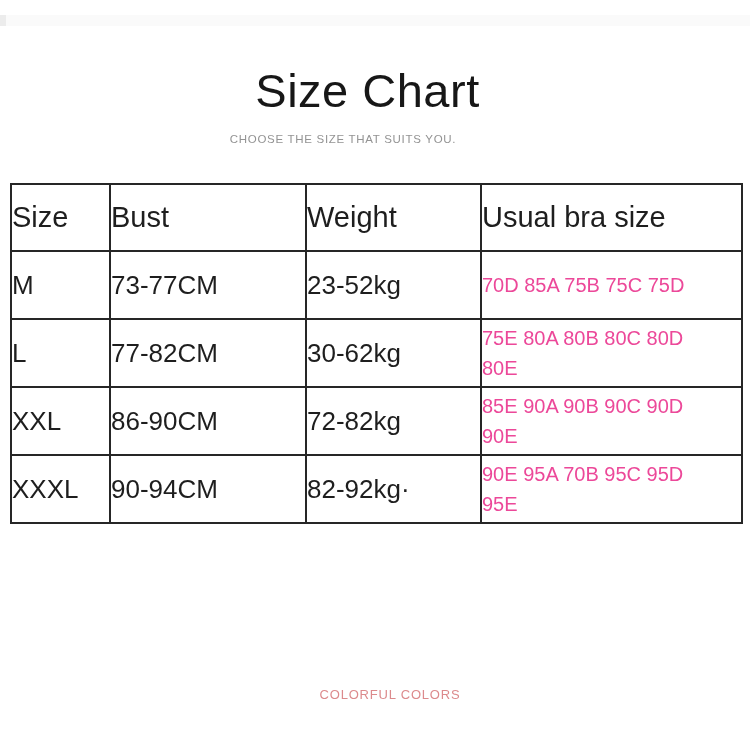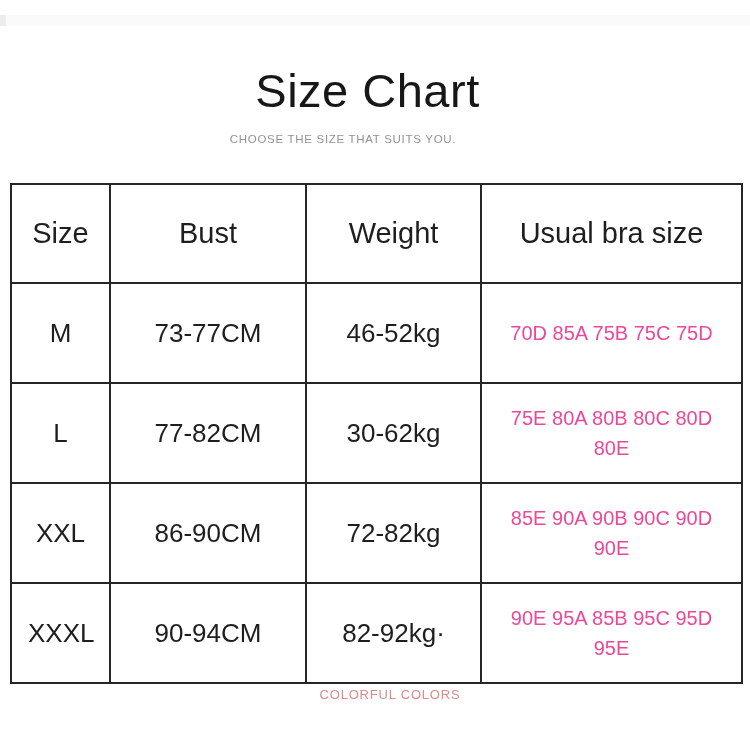--- a/index.html
+++ b/index.html
@@ -47,23 +47,23 @@
     position: absolute;
     top: 183px; left: 10px;
     width: 731px;
     border-collapse: collapse;
     table-layout: fixed;
     background: #ffffff;
   }
   table.size-chart th,
   table.size-chart td {
     border: 2px solid #262626;
-    text-align: center;
+    text-align: left;
     vertical-align: middle;
-    padding: 16px;
+    padding: 0;
     color: #1e1e1e;
     font-weight: 400;
   }
   table.size-chart th {
     height: 65px;
     font-size: 29px;
   }
   table.size-chart td {
     height: 66px;
     font-size: 26px;
@@ -111,39 +111,39 @@
         <th>Size</th>
         <th>Bust</th>
         <th>Weight</th>
         <th>Usual bra size</th>
       </tr>
     </thead>
     <tbody>
       <tr>
         <td>M</td>
         <td>73-77CM</td>
-        <td>46-52kg</td>
+        <td>23-52kg</td>
         <td class="bra-cell"><span class="bra-wrap">70D 85A 75B 75C 75D</span></td>
       </tr>
       <tr>
         <td>L</td>
         <td>77-82CM</td>
         <td>30-62kg</td>
         <td class="bra-cell"><span class="bra-wrap">75E 80A 80B 80C 80D 80E</span></td>
       </tr>
       <tr>
         <td>XXL</td>
         <td>86-90CM</td>
         <td>72-82kg</td>
         <td class="bra-cell"><span class="bra-wrap">85E 90A 90B 90C 90D 90E</span></td>
       </tr>
       <tr>
         <td>XXXL</td>
         <td>90-94CM</td>
         <td>82-92kg·</td>
-        <td class="bra-cell"><span class="bra-wrap">90E 95A 85B 95C 95D 95E</span></td>
+        <td class="bra-cell"><span class="bra-wrap">90E 95A 70B 95C 95D 95E</span></td>
       </tr>
     </tbody>
   </table>
 
   <div class="page-footer">COLORFUL COLORS</div>
 
 </div>
 
 </body></html>

